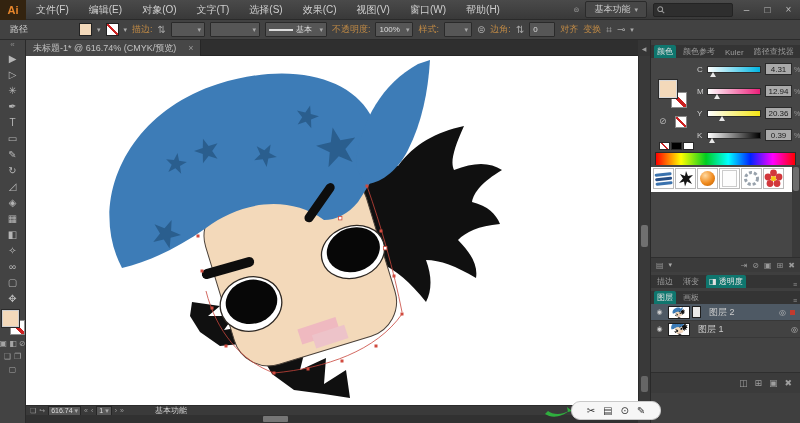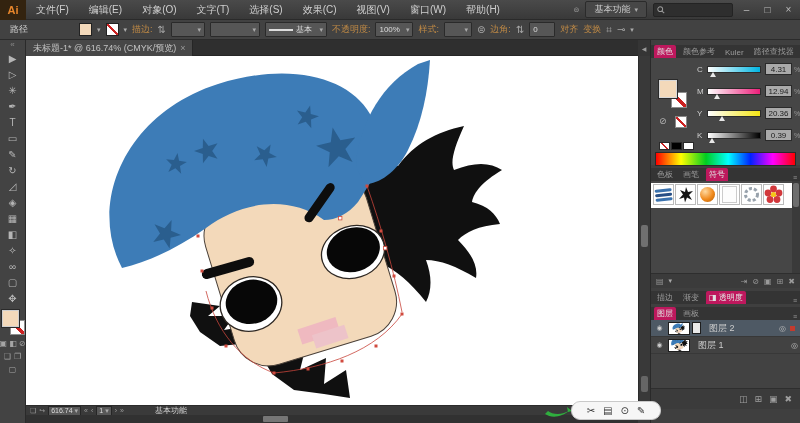--- a/index.html
+++ b/index.html
@@ -25,21 +25,21 @@
   .obox{background:#565656;border:1px solid #2a2a2a;height:13px;display:inline-flex;align-items:center;
         padding:0 3px;font-size:8px;color:#ddd;border-radius:1px;gap:3px;white-space:nowrap}
   .caret{font-size:7px;color:#aaa}
   .swatch{width:13px;height:13px;border:1px solid #222;box-sizing:border-box}
   .none-slash{background:
      linear-gradient(45deg,transparent 42%,#cc2222 42%,#cc2222 58%,transparent 58%),#fff}
   .oicn{color:#a9a9a9;font-size:10px}
   
   #tabbar{left:26px;top:40px;width:612px;height:16px;background:#2f2f2f;border-bottom:1px solid #262626;
           box-sizing:border-box;display:flex}
-  #doctab{background:#474747;height:16px;display:flex;align-items:center;gap:4px;padding:0 7px;
+  #doctab{background:#474747;height:16px;display:flex;align-items:center;gap:12px;padding:0 7px;
           font-size:9px;color:#c2c2c2;border-right:1px solid #262626}
   
   #tools{left:0;top:40px;width:26px;height:383px;background:#434343;border-right:1px solid #2a2a2a;
          box-sizing:border-box;display:flex;flex-direction:column;align-items:center}
   #tools-header{height:10px;font-size:8px;color:#8a8a8a;line-height:10px}
   .tool{width:26px;height:16px;display:flex;align-items:center;justify-content:center;
         font-size:10px;color:#b5b5b5}
   #fillstroke{position:relative;width:24px;height:26px;margin-top:4px}
   #fill-swatch{position:absolute;left:1px;top:0;width:15px;height:15px;background:#f3d9ba;
         border:1px solid #cfcfcf;outline:1px solid #2a2a2a;z-index:2}
@@ -63,21 +63,21 @@
         padding:0 2px;font-size:7px;color:#ddd;gap:2px}
   .sicn{color:#9c9c9c;font-size:7px}
   #toolname{color:#d5d5d5;font-size:8px;margin-left:28px}
   #hscroll{left:26px;top:415px;width:612px;height:8px;background:#313131}
   #hthumb{position:absolute;left:237px;top:1px;width:25px;height:6px;background:#767676;border-radius:1px}
   
   #dock{left:650px;top:40px;width:150px;height:383px;background:#3f3f3f;border-left:1px solid #292929;box-sizing:border-box}
   .ptabs{height:13px;background:#343434;display:flex;align-items:flex-end;font-size:8px;color:#9c9c9c;
          padding:0 3px;gap:4px;white-space:nowrap;overflow:hidden}
   .ptab{padding:1px 3px}
-  .ptab.active{background:#be185d;color:#e0e0e0;border-radius:2px 2px 0 0}
+  .ptab.active{background:#0f766e;color:#e0e0e0;border-radius:2px 2px 0 0}
   .pmenu{margin-left:auto;color:#999;font-size:7px;display:flex;gap:1px;align-items:center}
   .pcontent{background:#464646;position:relative}
   
   #ccontent{height:107px}
   #mini-fill{position:absolute;left:8px;top:22px;width:16px;height:16px;background:#f3d9ba;
         border:1px solid #d8d8d8;outline:1px solid #2a2a2a;z-index:2}
   #mini-stroke{position:absolute;left:20px;top:34px;width:14px;height:14px;z-index:1;border:1px solid #8d8d8d}
   #mini-none{position:absolute;left:8px;top:58px;font-size:9px;color:#b5b5b5}
   #mini-nonebox{position:absolute;left:24px;top:58px;width:10px;height:10px;border:1px solid #888}
   .crow{position:absolute;left:46px;display:flex;align-items:center;height:14px}
@@ -375,26 +375,20 @@
       <span class="cunit">%</span>
     </div>
     <div class="swatch3">
       <span class="sw none-slash"></span>
       <span class="sw" style="background:#000"></span>
       <span class="sw" style="background:#fff"></span>
     </div>
     <div id="spectrum"></div>
   </div>
 
-  <div class="ptabs grprow">
-    <span class="ptab">色板</span>
-    <span class="ptab">画笔</span>
-    <span class="ptab active">符号</span>
-    <span class="pmenu">≡</span>
-  </div>
   <div id="scontent" class="pcontent">
     <div id="tilestrip">
       <div class="tile">
         <svg width="19" height="19" viewBox="0 0 19 19">
             <g transform="rotate(-6 9 9)">
           <rect x="1" y="4" width="17" height="3" rx="1.5" fill="#3a72ae"></rect>
           <rect x="1" y="8.5" width="17" height="3" rx="1.5" fill="#274f86"></rect>
           <rect x="1" y="13" width="17" height="3" rx="1.5" fill="#3a72ae"></rect>
             </g>
           </svg>

